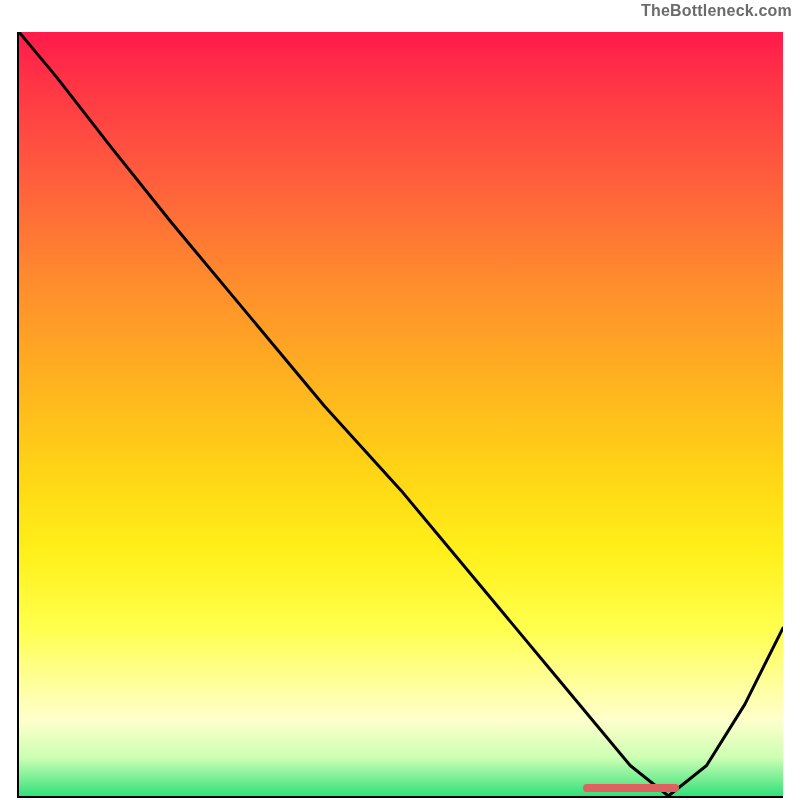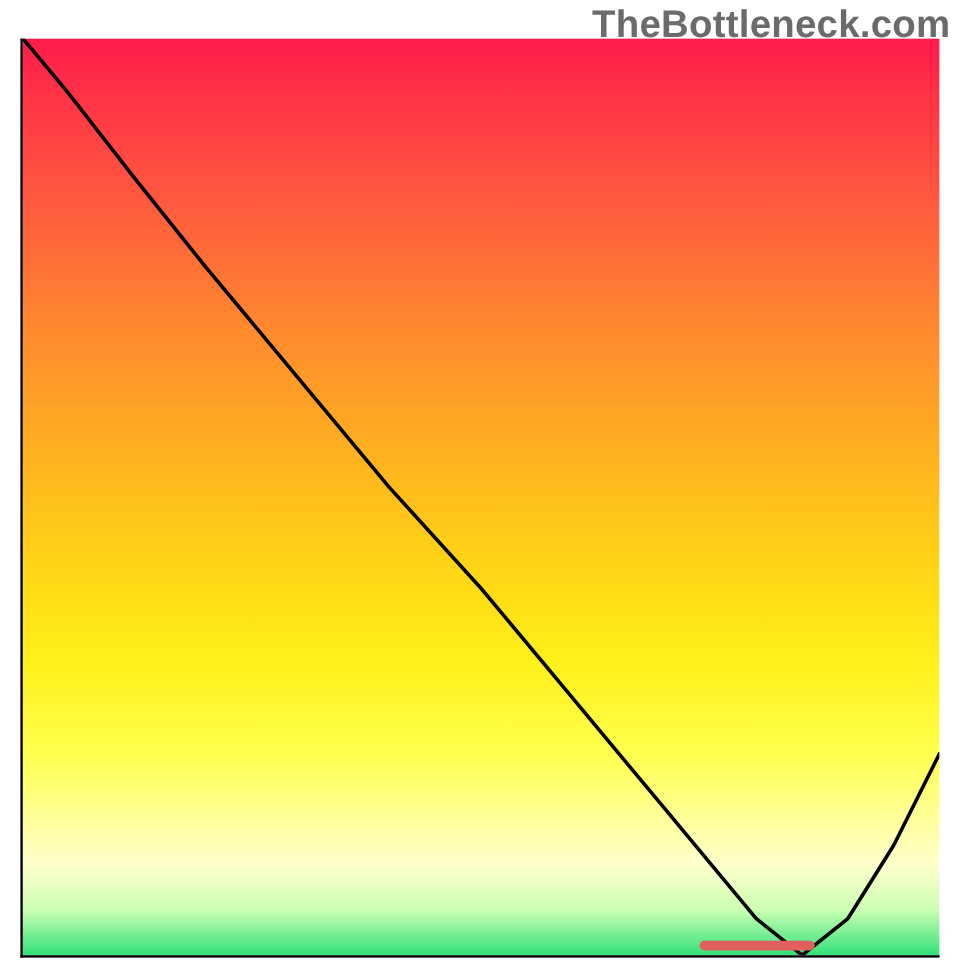--- a/index.html
+++ b/index.html
@@ -13,21 +13,21 @@
   }
   .chart-wrap {
     position: relative;
     width: 800px;
     height: 800px;
   }
   .watermark {
     position: absolute;
     top: 2px;
     right: 8px;
-    font-size: 32px;
+    font-size: 16px;
     font-weight: bold;
     color: #6b6b6b;
     letter-spacing: 0.2px;
     z-index: 5;
   }
   .plot-frame {
     position: absolute;
     left: 17px;
     top: 32px;
     width: 766px;

